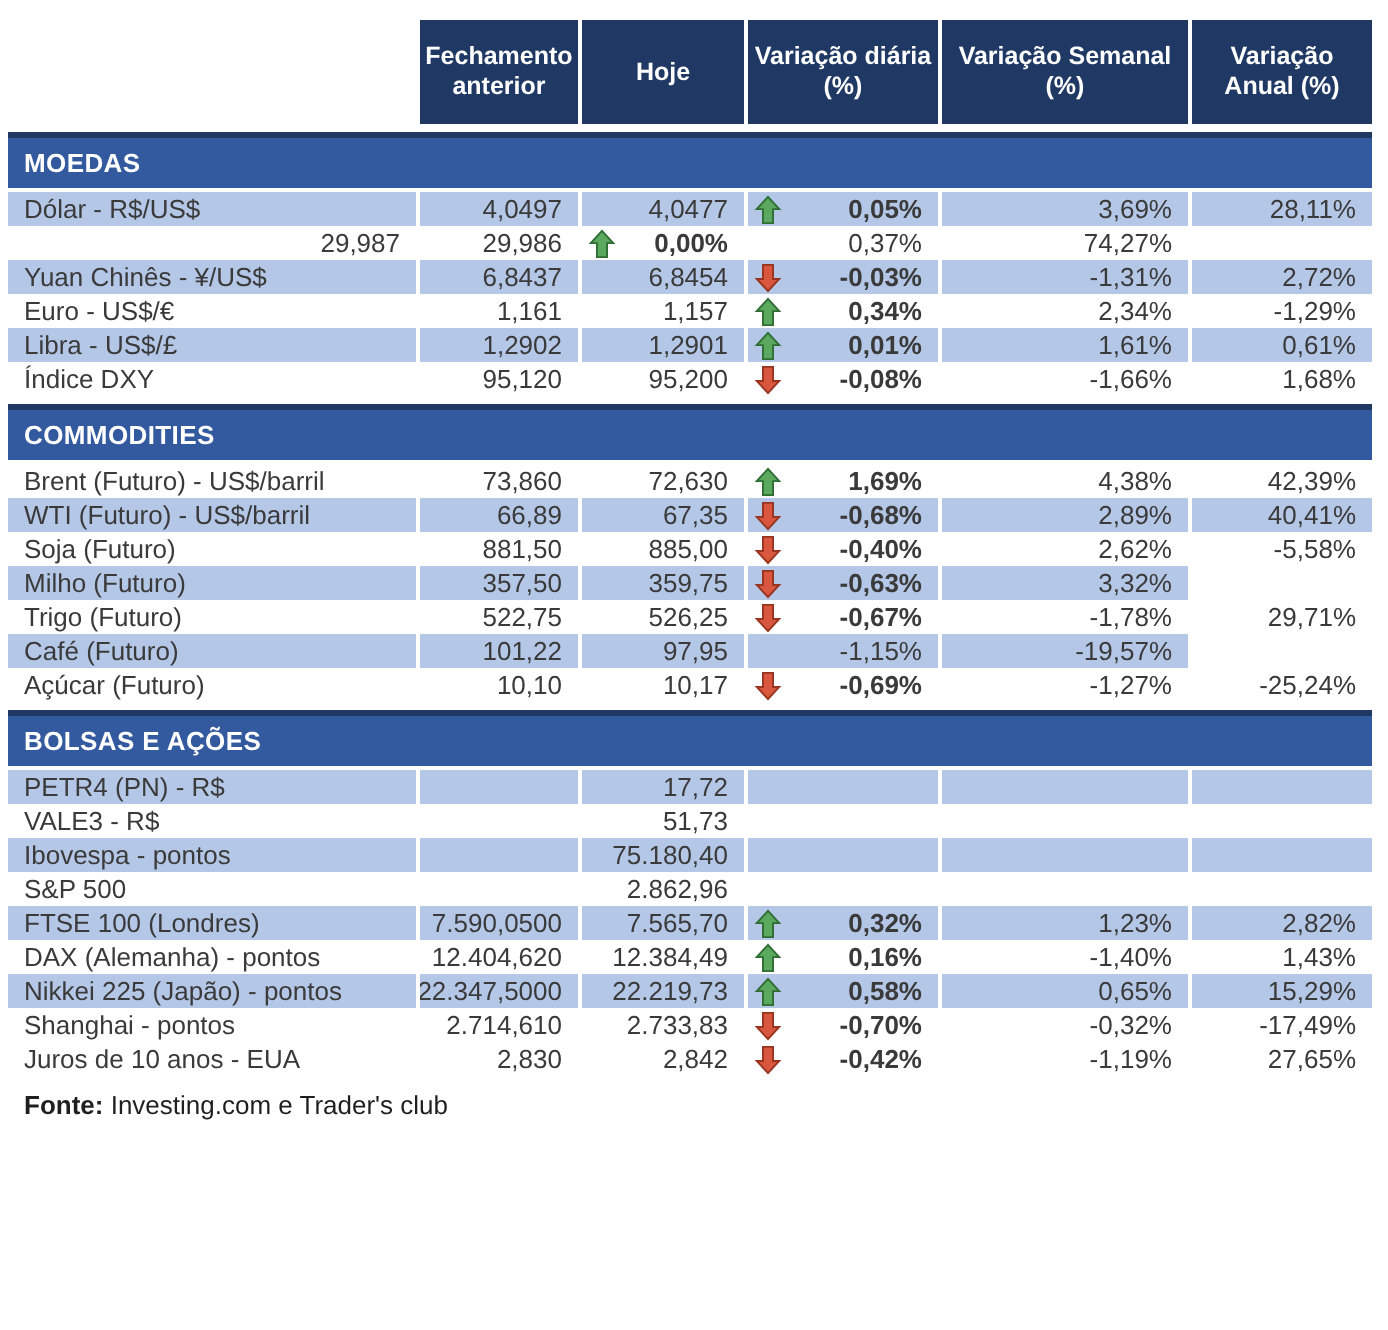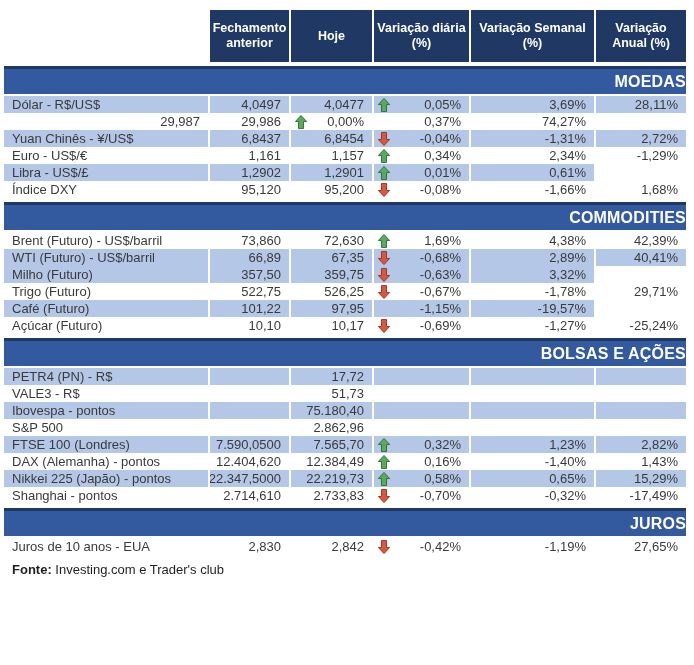--- a/index.html
+++ b/index.html
@@ -7,27 +7,27 @@
         font-family:"Liberation Sans",sans-serif;color:#3a3a3a;}
   .tbl{margin:10px 0 0 4px;width:682px;}
   .grid{display:grid;grid-template-columns:204px 79px 81px 95px 123px 90px;column-gap:2px;background:#ffffff;}
   .hdr{height:52px;}
   .hcell{background:var(--header-bg);color:#ffffff;font-weight:bold;font-size:12.5px;
          display:flex;flex-direction:column;justify-content:center;align-items:center;
          text-align:center;line-height:15px;}
   .hcell.blank{background:transparent;}
   .section-bar{margin:4px 0 2px 0;width:682px;box-sizing:border-box;height:28px;
                border-top:3px solid var(--header-bg);background:var(--section-bg);
-               color:#ffffff;font-weight:bold;font-size:16px;letter-spacing:.2px;
-               display:flex;align-items:center;padding-left:8px;justify-content:flex-end;}
+               color:#ffffff;font-weight:bold;font-size:13px;letter-spacing:.2px;
+               display:flex;align-items:center;padding-left:8px;}
   .row{height:17px;}
   .cell{display:flex;align-items:center;font-size:13px;background:#ffffff;overflow:hidden;white-space:nowrap;}
   .cell.name{padding-left:8px;}
   .cell.num,.cell.pct{justify-content:flex-end;padding-right:8px;}
-  .cell.diaria{position:relative;}
+  .cell.diaria{position:relative;font-weight:bold;}
   .shaded .cell{background:var(--row-shade);}
   .arrow{position:absolute;left:3px;top:50%;transform:translateY(-50%);width:14px;height:15px;}
   .arrow svg{display:block;width:14px;height:15px;}
   .arrow.up path{fill:var(--arrow-up);stroke:var(--arrow-up-edge);}
   .arrow.down path{fill:var(--arrow-down);stroke:var(--arrow-down-edge);}
   .footer{margin:7px 0 0 8px;font-size:13px;color:#1f1f1f;}
   .footer b{font-weight:bold;}
 </style>
 </head>
 <body>
@@ -102,21 +102,21 @@
     <div class="cell name">Yuan Chinês - ¥/US$</div>
     <div class="cell num">6,8437</div>
     <div class="cell num">6,8454</div>
     <div class="cell pct diaria">
 
       <span class="arrow down">
                   <svg viewBox="0 0 14 16">
                     <path d="M7 15 L1 8.5 H4.3 V1 H9.7 V8.5 H13 Z" stroke-width="1"></path>
                   </svg>
                 </span>
-      <span>-0,04%</span>
+      <span>-0,03%</span>
     </div>
     <div class="cell pct">-1,31%</div>
     <div class="cell pct">2,72%</div>
   </div>
 
   <div class="grid row">
     <div class="cell name">Euro - US$/€</div>
     <div class="cell num">1,161</div>
     <div class="cell num">1,157</div>
     <div class="cell pct diaria">
@@ -138,20 +138,21 @@
     <div class="cell num">1,2901</div>
     <div class="cell pct diaria">
       <span class="arrow up">
                   <svg viewBox="0 0 14 16">
                     <path d="M7 1 L13 7.5 H9.7 V15 H4.3 V7.5 H1 Z" stroke-width="1"></path>
                   </svg>
                 </span>
 
       <span>0,01%</span>
     </div>
+    <div class="cell pct">1,61%</div>
     <div class="cell pct">0,61%</div>
   </div>
 
   <div class="grid row">
     <div class="cell name">Índice DXY</div>
     <div class="cell num">95,120</div>
     <div class="cell num">95,200</div>
     <div class="cell pct diaria">
 
       <span class="arrow down">
@@ -199,20 +200,36 @@
                   <svg viewBox="0 0 14 16">
                     <path d="M7 15 L1 8.5 H4.3 V1 H9.7 V8.5 H13 Z" stroke-width="1"></path>
                   </svg>
                 </span>
       <span>-0,68%</span>
     </div>
     <div class="cell pct">2,89%</div>
     <div class="cell pct">40,41%</div>
   </div>
 
+  <div class="grid row">
+    <div class="cell name">Soja (Futuro)</div>
+    <div class="cell num">881,50</div>
+    <div class="cell num">885,00</div>
+    <div class="cell pct diaria">
+
+      <span class="arrow down">
+                  <svg viewBox="0 0 14 16">
+                    <path d="M7 15 L1 8.5 H4.3 V1 H9.7 V8.5 H13 Z" stroke-width="1"></path>
+                  </svg>
+                </span>
+      <span>-0,40%</span>
+    </div>
+    <div class="cell pct">2,62%</div>
+    <div class="cell pct">-5,58%</div>
+  </div>
 
   <div class="grid row shaded">
     <div class="cell name">Milho (Futuro)</div>
     <div class="cell num">357,50</div>
     <div class="cell num">359,75</div>
     <div class="cell pct diaria">
 
       <span class="arrow down">
                   <svg viewBox="0 0 14 16">
                     <path d="M7 15 L1 8.5 H4.3 V1 H9.7 V8.5 H13 Z" stroke-width="1"></path>
@@ -384,23 +401,20 @@
                 </span>
       <span>-0,70%</span>
     </div>
     <div class="cell pct">-0,32%</div>
     <div class="cell pct">-17,49%</div>
   </div>
 </div>
   </div>
 
   <div class="section">
-    <div class="section-bar">
-      <span>JUROS</span>
-    </div>
     <div>
   <div class="grid row">
     <div class="cell name">Juros de 10 anos - EUA</div>
     <div class="cell num">2,830</div>
     <div class="cell num">2,842</div>
     <div class="cell pct diaria">
 
       <span class="arrow down">
                   <svg viewBox="0 0 14 16">
                     <path d="M7 15 L1 8.5 H4.3 V1 H9.7 V8.5 H13 Z" stroke-width="1"></path>

